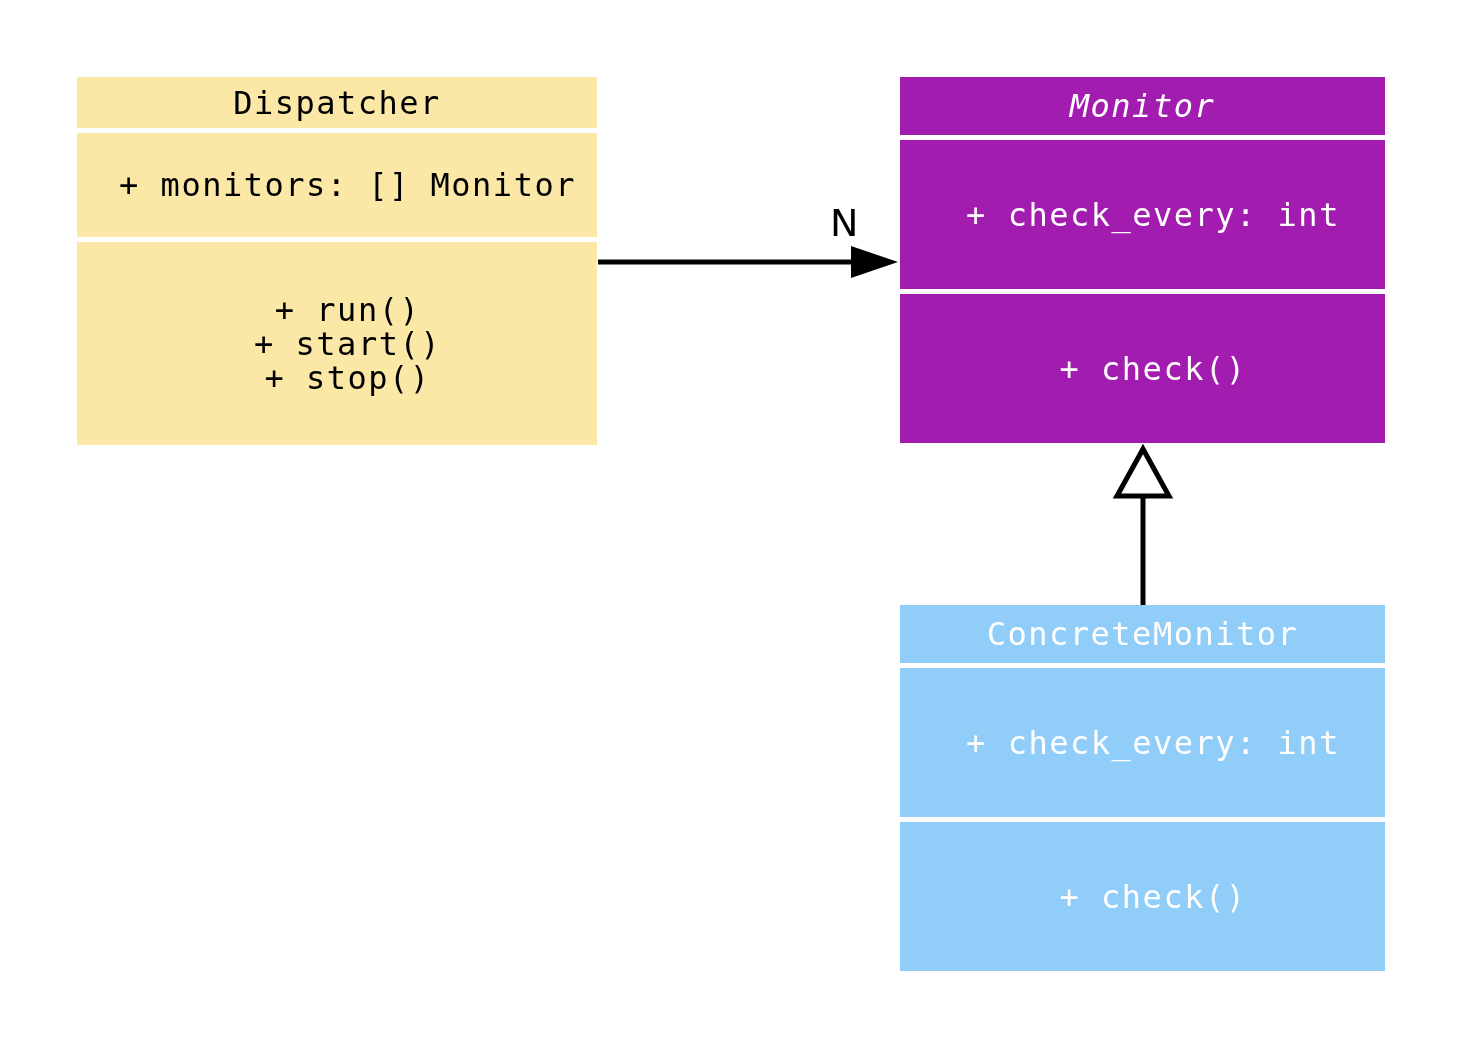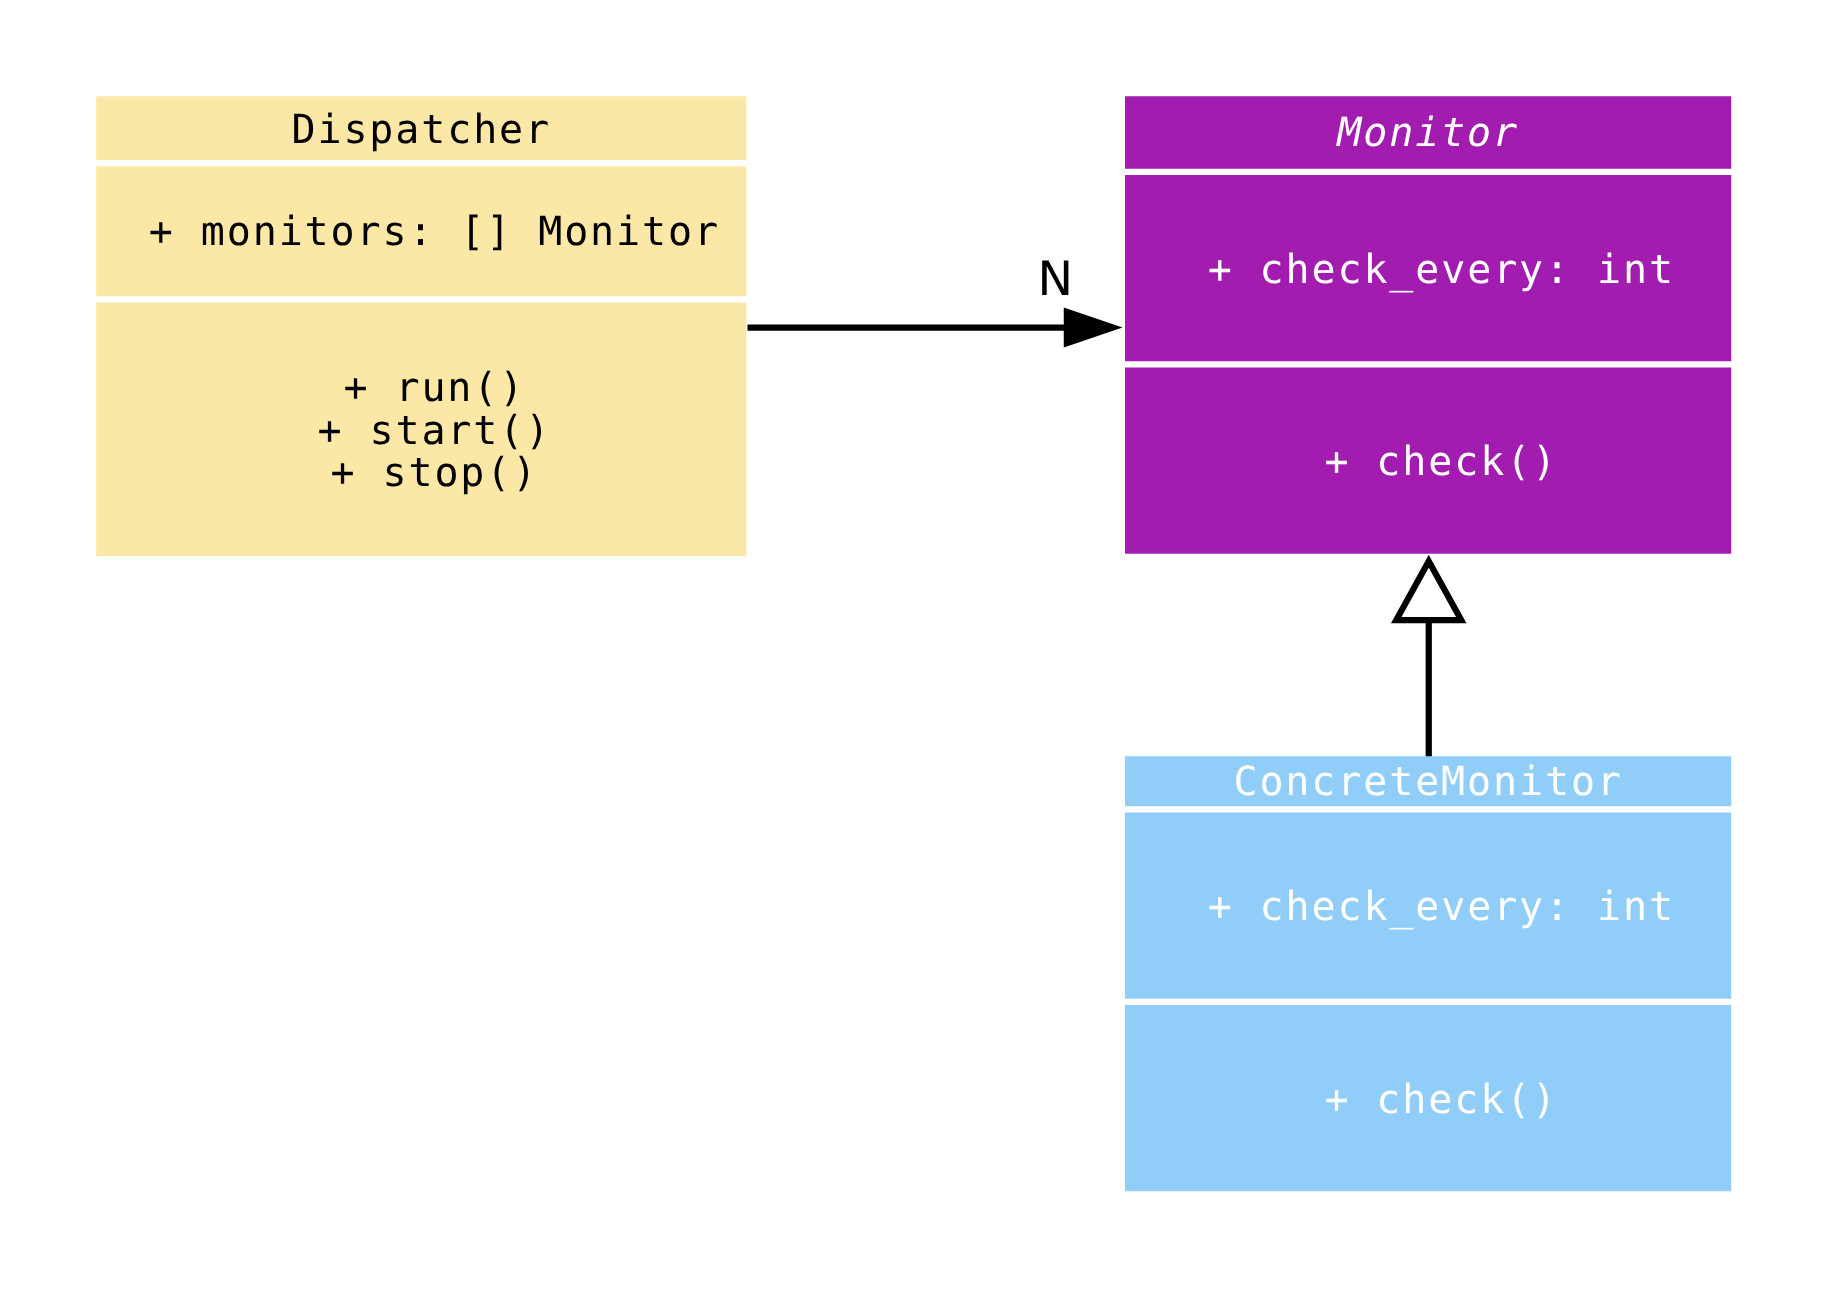--- a/index.html
+++ b/index.html
@@ -47,21 +47,21 @@
   .dispatcher .methods { height: 229px; }
   
   .monitor { left: 900px; top: 77px; width: 485px; height: 366px; }
   .monitor .sec { background: #a21caf; color: #ffffff; }
   .monitor .title   { height: 58px; font-style: italic; }
   .monitor .attrs   { height: 149px; }
   .monitor .methods { height: 149px; }
   
   .concrete-monitor { left: 900px; top: 605px; width: 485px; height: 366px; }
   .concrete-monitor .sec { background: #90CDF9; color: #ffffff; }
-  .concrete-monitor .title   { height: 40px; }
+  .concrete-monitor .title   { height: 58px; }
   .concrete-monitor .attrs   { height: 149px; }
   .concrete-monitor .methods { height: 149px; }
 
   .overlay {
     position: absolute;
     left: 0; top: 0;
     width: 1463px;
     height: 1048px;
     pointer-events: none;
   }

